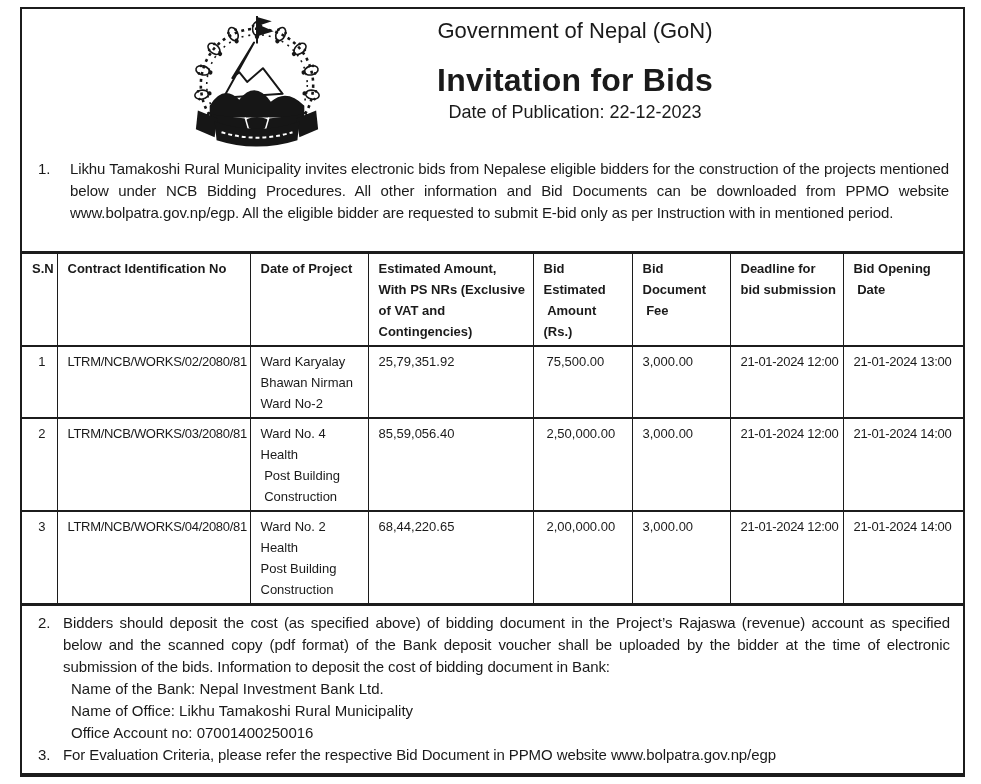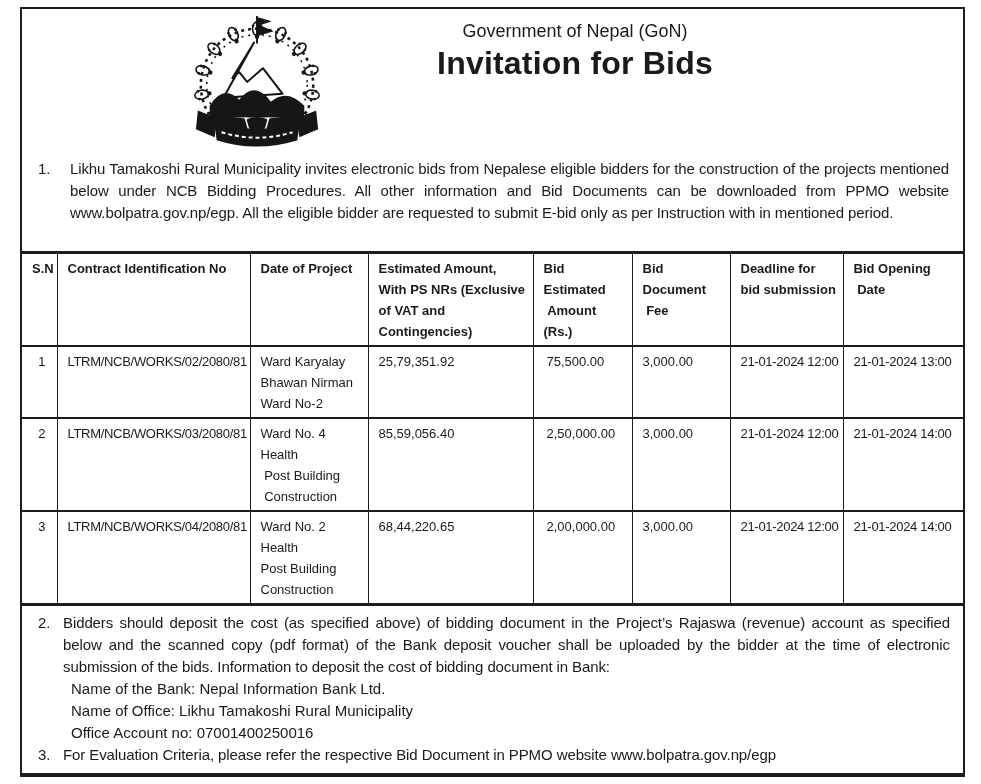--- a/index.html
+++ b/index.html
@@ -17,23 +17,23 @@
     width: 945px; height: 770px;
     border: 2px solid #1c1c1c;
     border-bottom-width: 4px;
     background: #fff;
     overflow: hidden;
   }
   
   .header { position: relative; height: 142px; }
   .logo { position: absolute; left: 164px; top: 3px; }
   .titles { margin-left: 165px; text-align: center; padding-top: 11px; }
-  .gov   { font-size: 18px; line-height: 22px; }
+  .gov   { font-size: 22px; line-height: 22px; }
   .muni  { font-size: 25px; font-weight: bold; line-height: 30px; margin-top: 5px; letter-spacing: -0.2px; }
-  .invitation { font-size: 32px; font-weight: 900; line-height: 36px; margin-top: 3px; letter-spacing: 0.2px; }
+  .invitation { font-size: 32px; font-weight: 900; line-height: 36px; margin-top: 20px; letter-spacing: 0.2px; }
   .pubdate { font-size: 18px; line-height: 22px; margin-top: 3px; }
   
   .intro { display: flex; padding: 7px 14px 0 8px; height: 100px; }
   .intro .num { flex: none; width: 40px; font-size: 15px; line-height: 22px; padding-left: 8px; }
   .intro .txt { flex: 1; font-size: 15px; line-height: 22px; text-align: justify; letter-spacing: -0.1px; }
   
   table { width: 100%; border-collapse: collapse; table-layout: fixed; }
   th, td {
     border: 1px solid #1c1c1c;
     border-top-width: 2px; border-bottom-width: 2px;
@@ -119,20 +119,21 @@
           <path d="M10 100 L30 108 L27 127 L8 119 Z" fill="#161616"></path>
           <path d="M130 100 L110 108 L113 127 L132 119 Z" fill="#161616"></path>
           <path d="M27 111 Q70 126 113 111 L111 130 Q70 143 29 130 Z" fill="#161616"></path>
           <path d="M34 122 Q70 133 106 122" stroke="#ffffff" stroke-width="2" stroke-dasharray="4 3" fill="none"></path>
         </g>
       </svg>
     </div>
     <div class="titles">
       <div class="gov">Government of Nepal (GoN)</div>
       <div class="invitation">Invitation for Bids</div>
+      <div class="pubdate">Date of Publication: 22-12-2023</div>
     </div>
   </div>
 
   <div class="intro">
     <div class="num">1.</div>
     <div class="txt">Likhu Tamakoshi Rural Municipality invites electronic bids from Nepalese eligible bidders for the construction of the projects mentioned below under NCB Bidding Procedures. All other information and Bid Documents can be downloaded from PPMO website www.bolpatra.gov.np/egp. All the eligible bidder are requested to submit E-bid only as per Instruction with in mentioned period.</div>
   </div>
 
   <table>
     <colgroup>
@@ -202,21 +203,21 @@
       </tr>
     </tbody>
   </table>
 
   <div class="notes">
     <div class="note">
       <div class="num">2.</div>
       <div class="txt">Bidders should deposit the cost (as specified above) of bidding document in the Project’s Rajaswa (revenue) account as specified below and the scanned copy (pdf format) of the Bank deposit voucher shall be uploaded by the bidder at the time of electronic submission of the bids. Information to deposit the cost of bidding document in Bank:</div>
     </div>
     <div class="sublines">
-      <div class="subline">Name of the Bank: Nepal Information Bank Ltd.</div>
+      <div class="subline">Name of the Bank: Nepal Investment Bank Ltd.</div>
       <div class="subline">Name of Office: Likhu Tamakoshi Rural Municipality</div>
       <div class="subline">Office Account no: 07001400250016</div>
     </div>
     <div class="note">
       <div class="num">3.</div>
       <div class="txt left">For Evaluation Criteria, please refer the respective Bid Document in PPMO website www.bolpatra.gov.np/egp</div>
     </div>
 
   </div>
 

